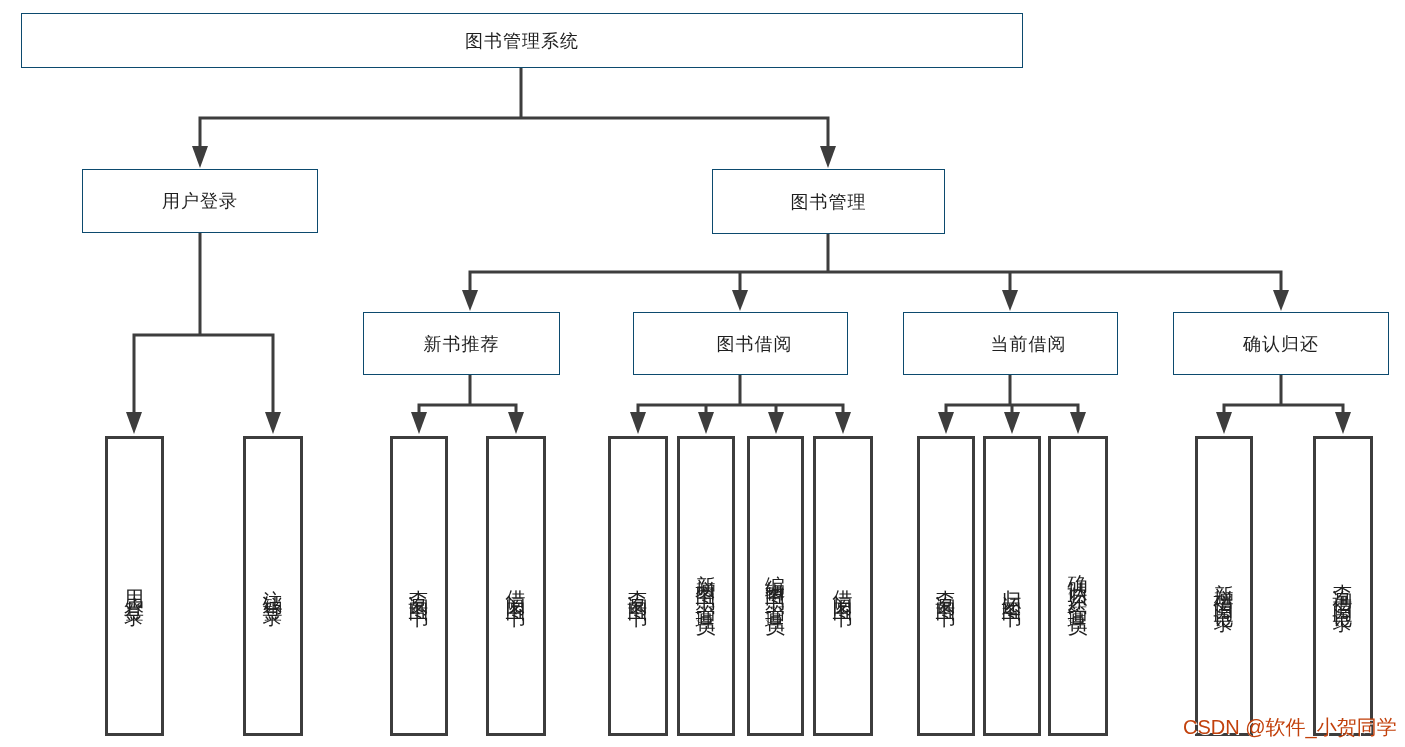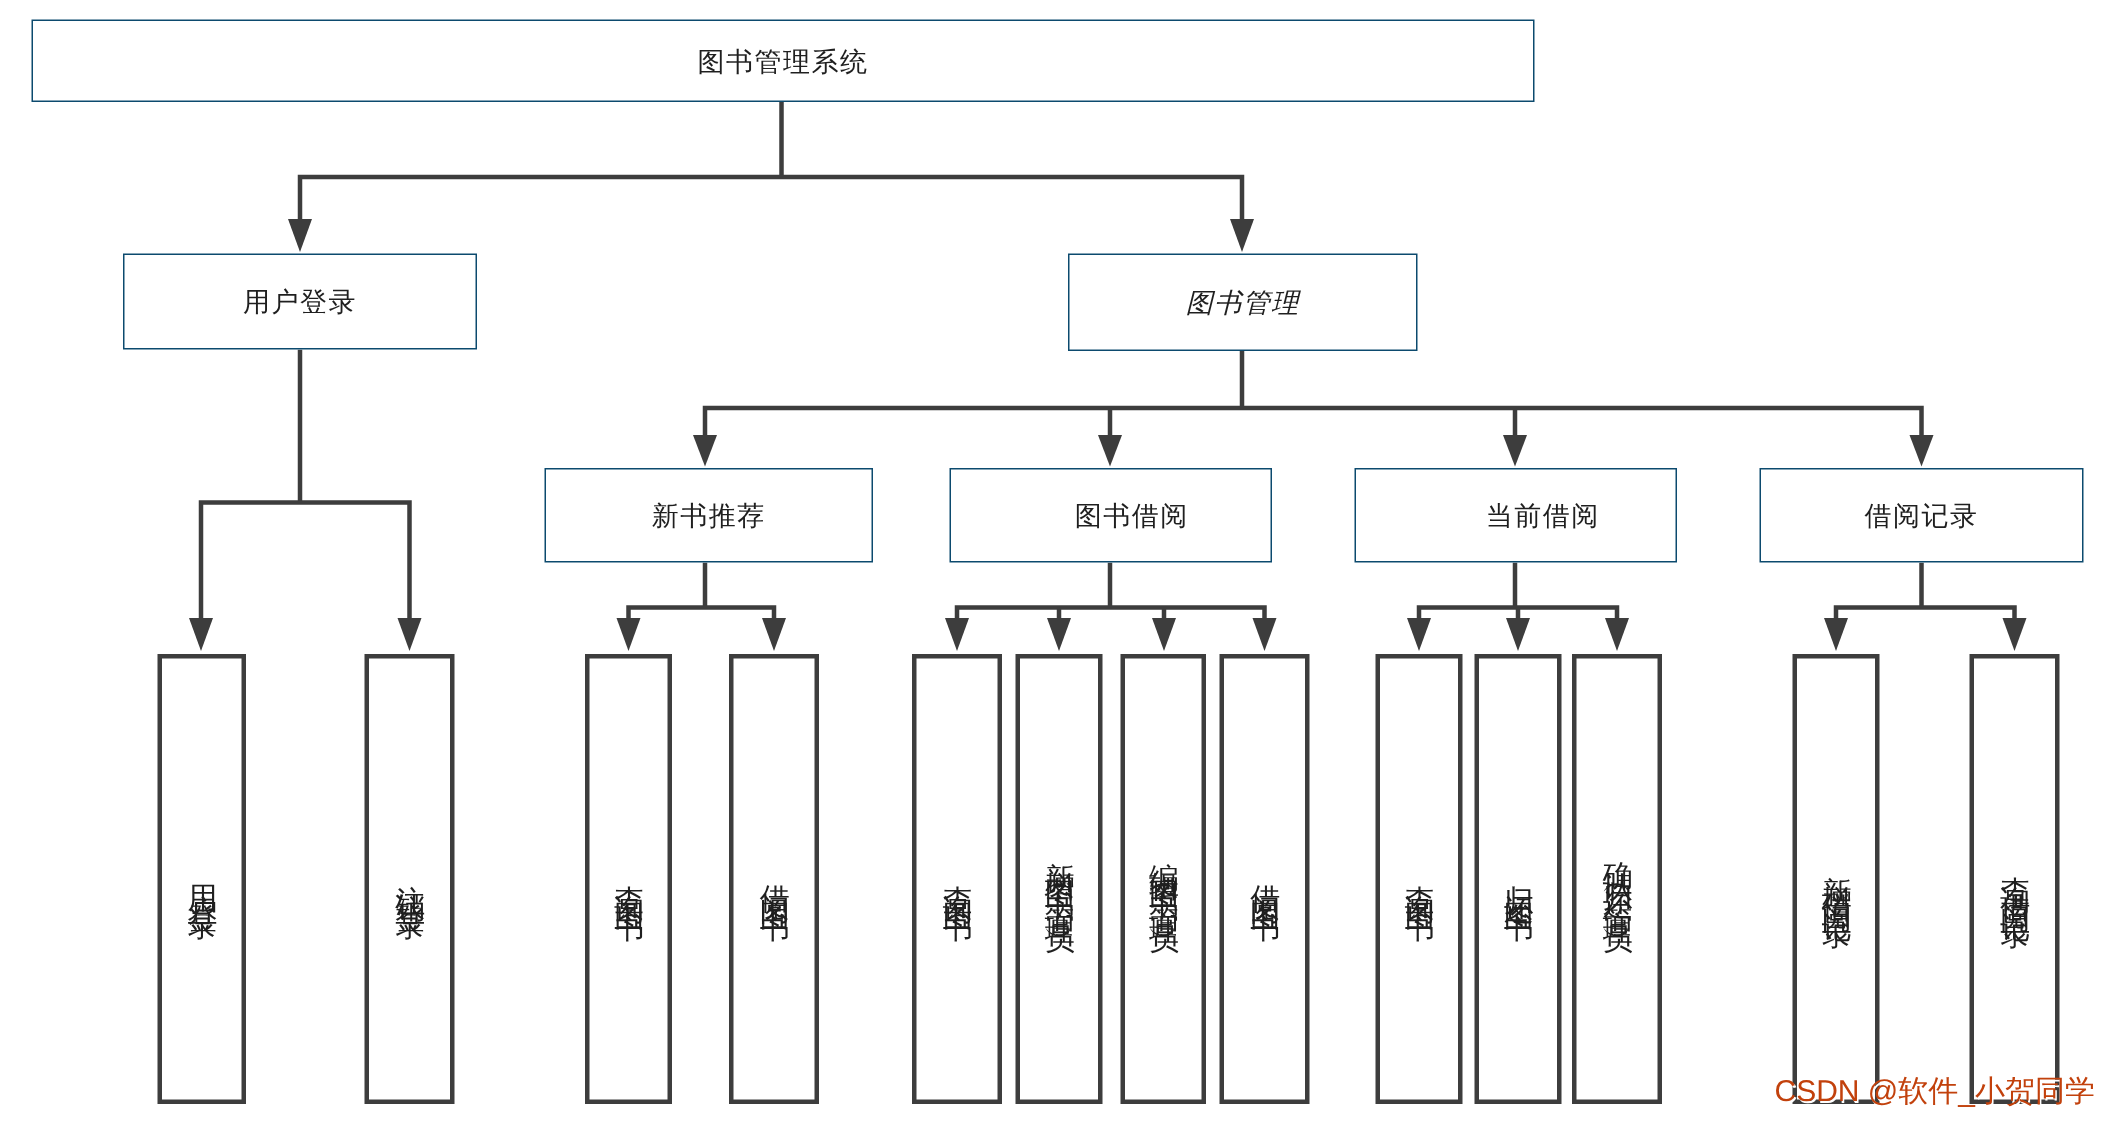--- a/index.html
+++ b/index.html
@@ -93,26 +93,26 @@
       <polygon points="1004,412 1020,412 1012,434"></polygon>
       <polygon points="1070,412 1086,412 1078,434"></polygon>
       <polygon points="1216,412 1232,412 1224,434"></polygon>
       <polygon points="1335,412 1351,412 1343,434"></polygon>
     </g>
   </svg>
 
   <div class="box" style="left:21px; top:13px; width:1002px; height:55px;">图书管理系统</div>
 
   <div class="box" style="left:82px; top:169px; width:236px; height:64px;">用户登录</div>
-  <div class="box" style="left:712px; top:169px; width:233px; height:65px;font-style:italic;">图书管理</div>
+  <div class="box" style="left:712px; top:169px; width:233px; height:65px;">图书管理</div>
 
-  <div class="box" style="left:363px; top:312px; width:219px; height:63px;">新书推荐</div>
+  <div class="box" style="left:363px; top:312px; width:197px; height:63px;">新书推荐</div>
   <div class="box" style="left:633px; top:312px; width:215px; height:63px;padding-left:28px;">图书借阅</div>
   <div class="box" style="left:903px; top:312px; width:215px; height:63px;padding-left:36px;">当前借阅</div>
-  <div class="box" style="left:1173px; top:312px; width:216px; height:63px;">借阅记录</div>
+  <div class="box" style="left:1173px; top:312px; width:216px; height:63px;">确认归还</div>
 
   <div class="vbox" style="left:105px; top:436px; width:59px; height:300px;">用户登录</div>
   <div class="vbox" style="left:243px; top:436px; width:60px; height:300px;">注销登录</div>
 
   <div class="vbox" style="left:390px; top:436px; width:58px; height:300px;">查询图书</div>
   <div class="vbox" style="left:486px; top:436px; width:60px; height:300px;">借阅图书</div>
 
   <div class="vbox" style="left:608px; top:436px; width:60px; height:300px;">查询图书</div>
   <div class="vbox" style="left:677px; top:436px; width:58px; height:300px;">新增图书（管理员）</div>
   <div class="vbox" style="left:747px; top:436px; width:57px; height:300px;">编辑图书（管理员）</div>

